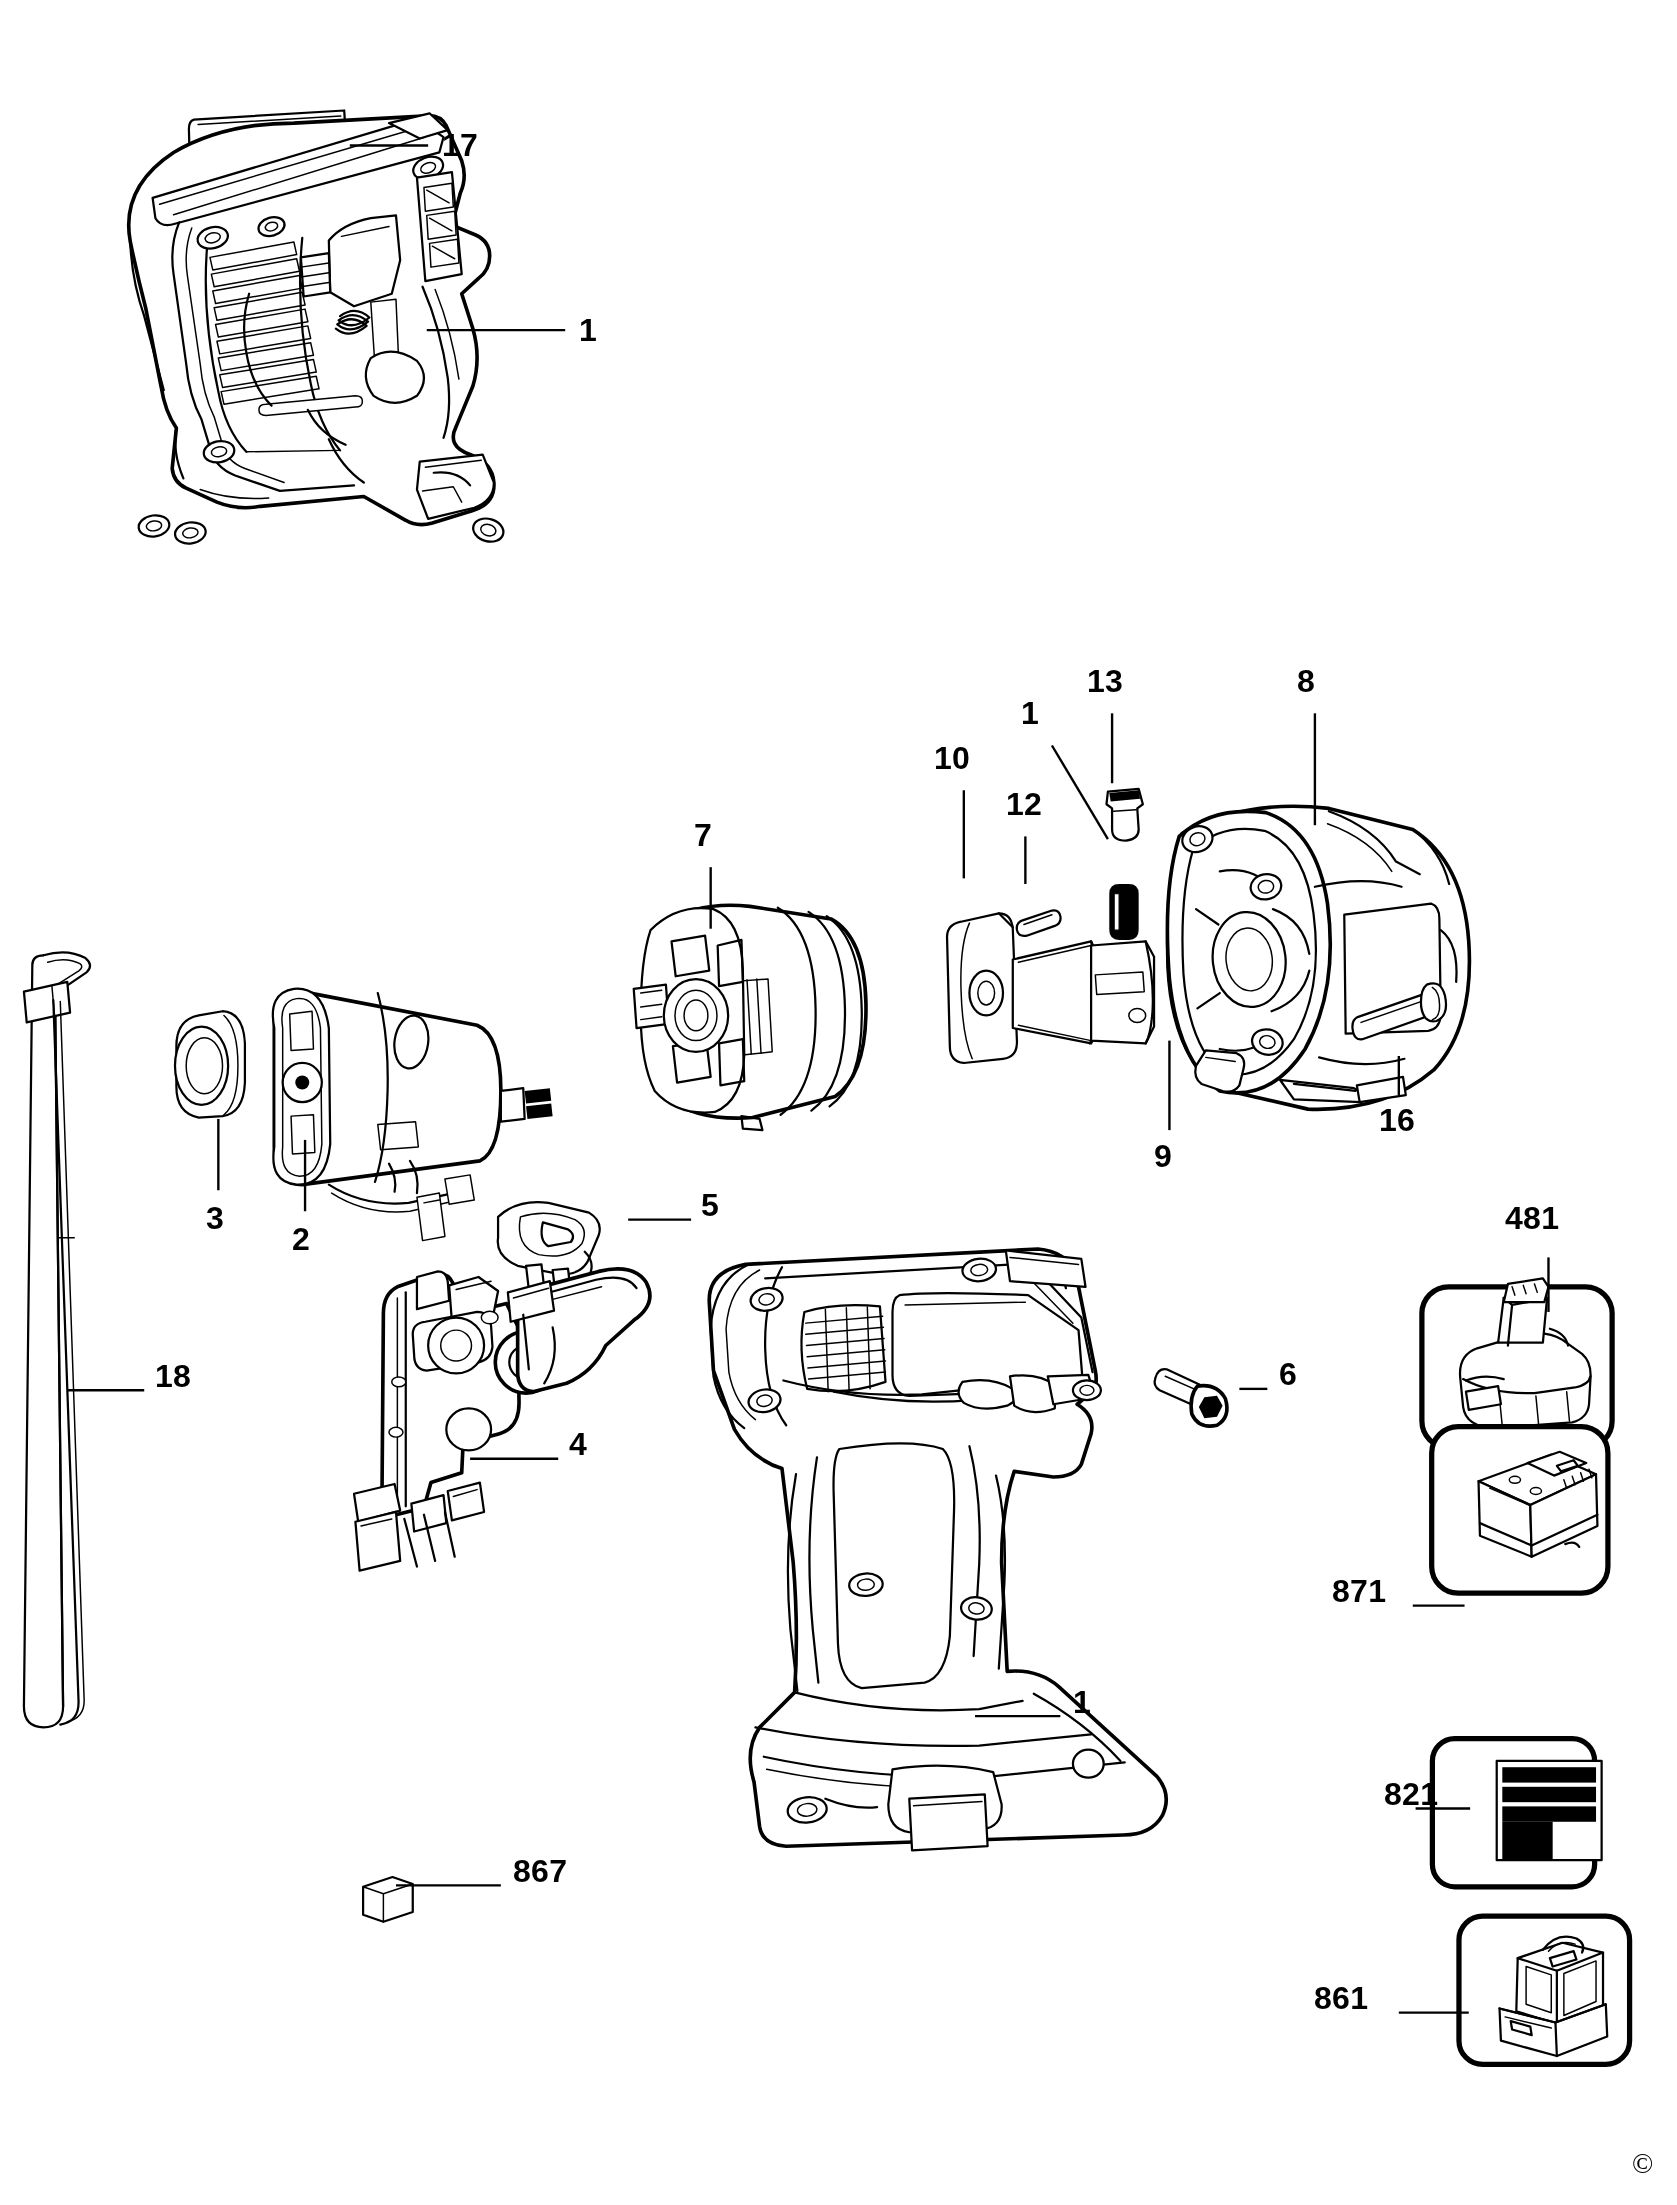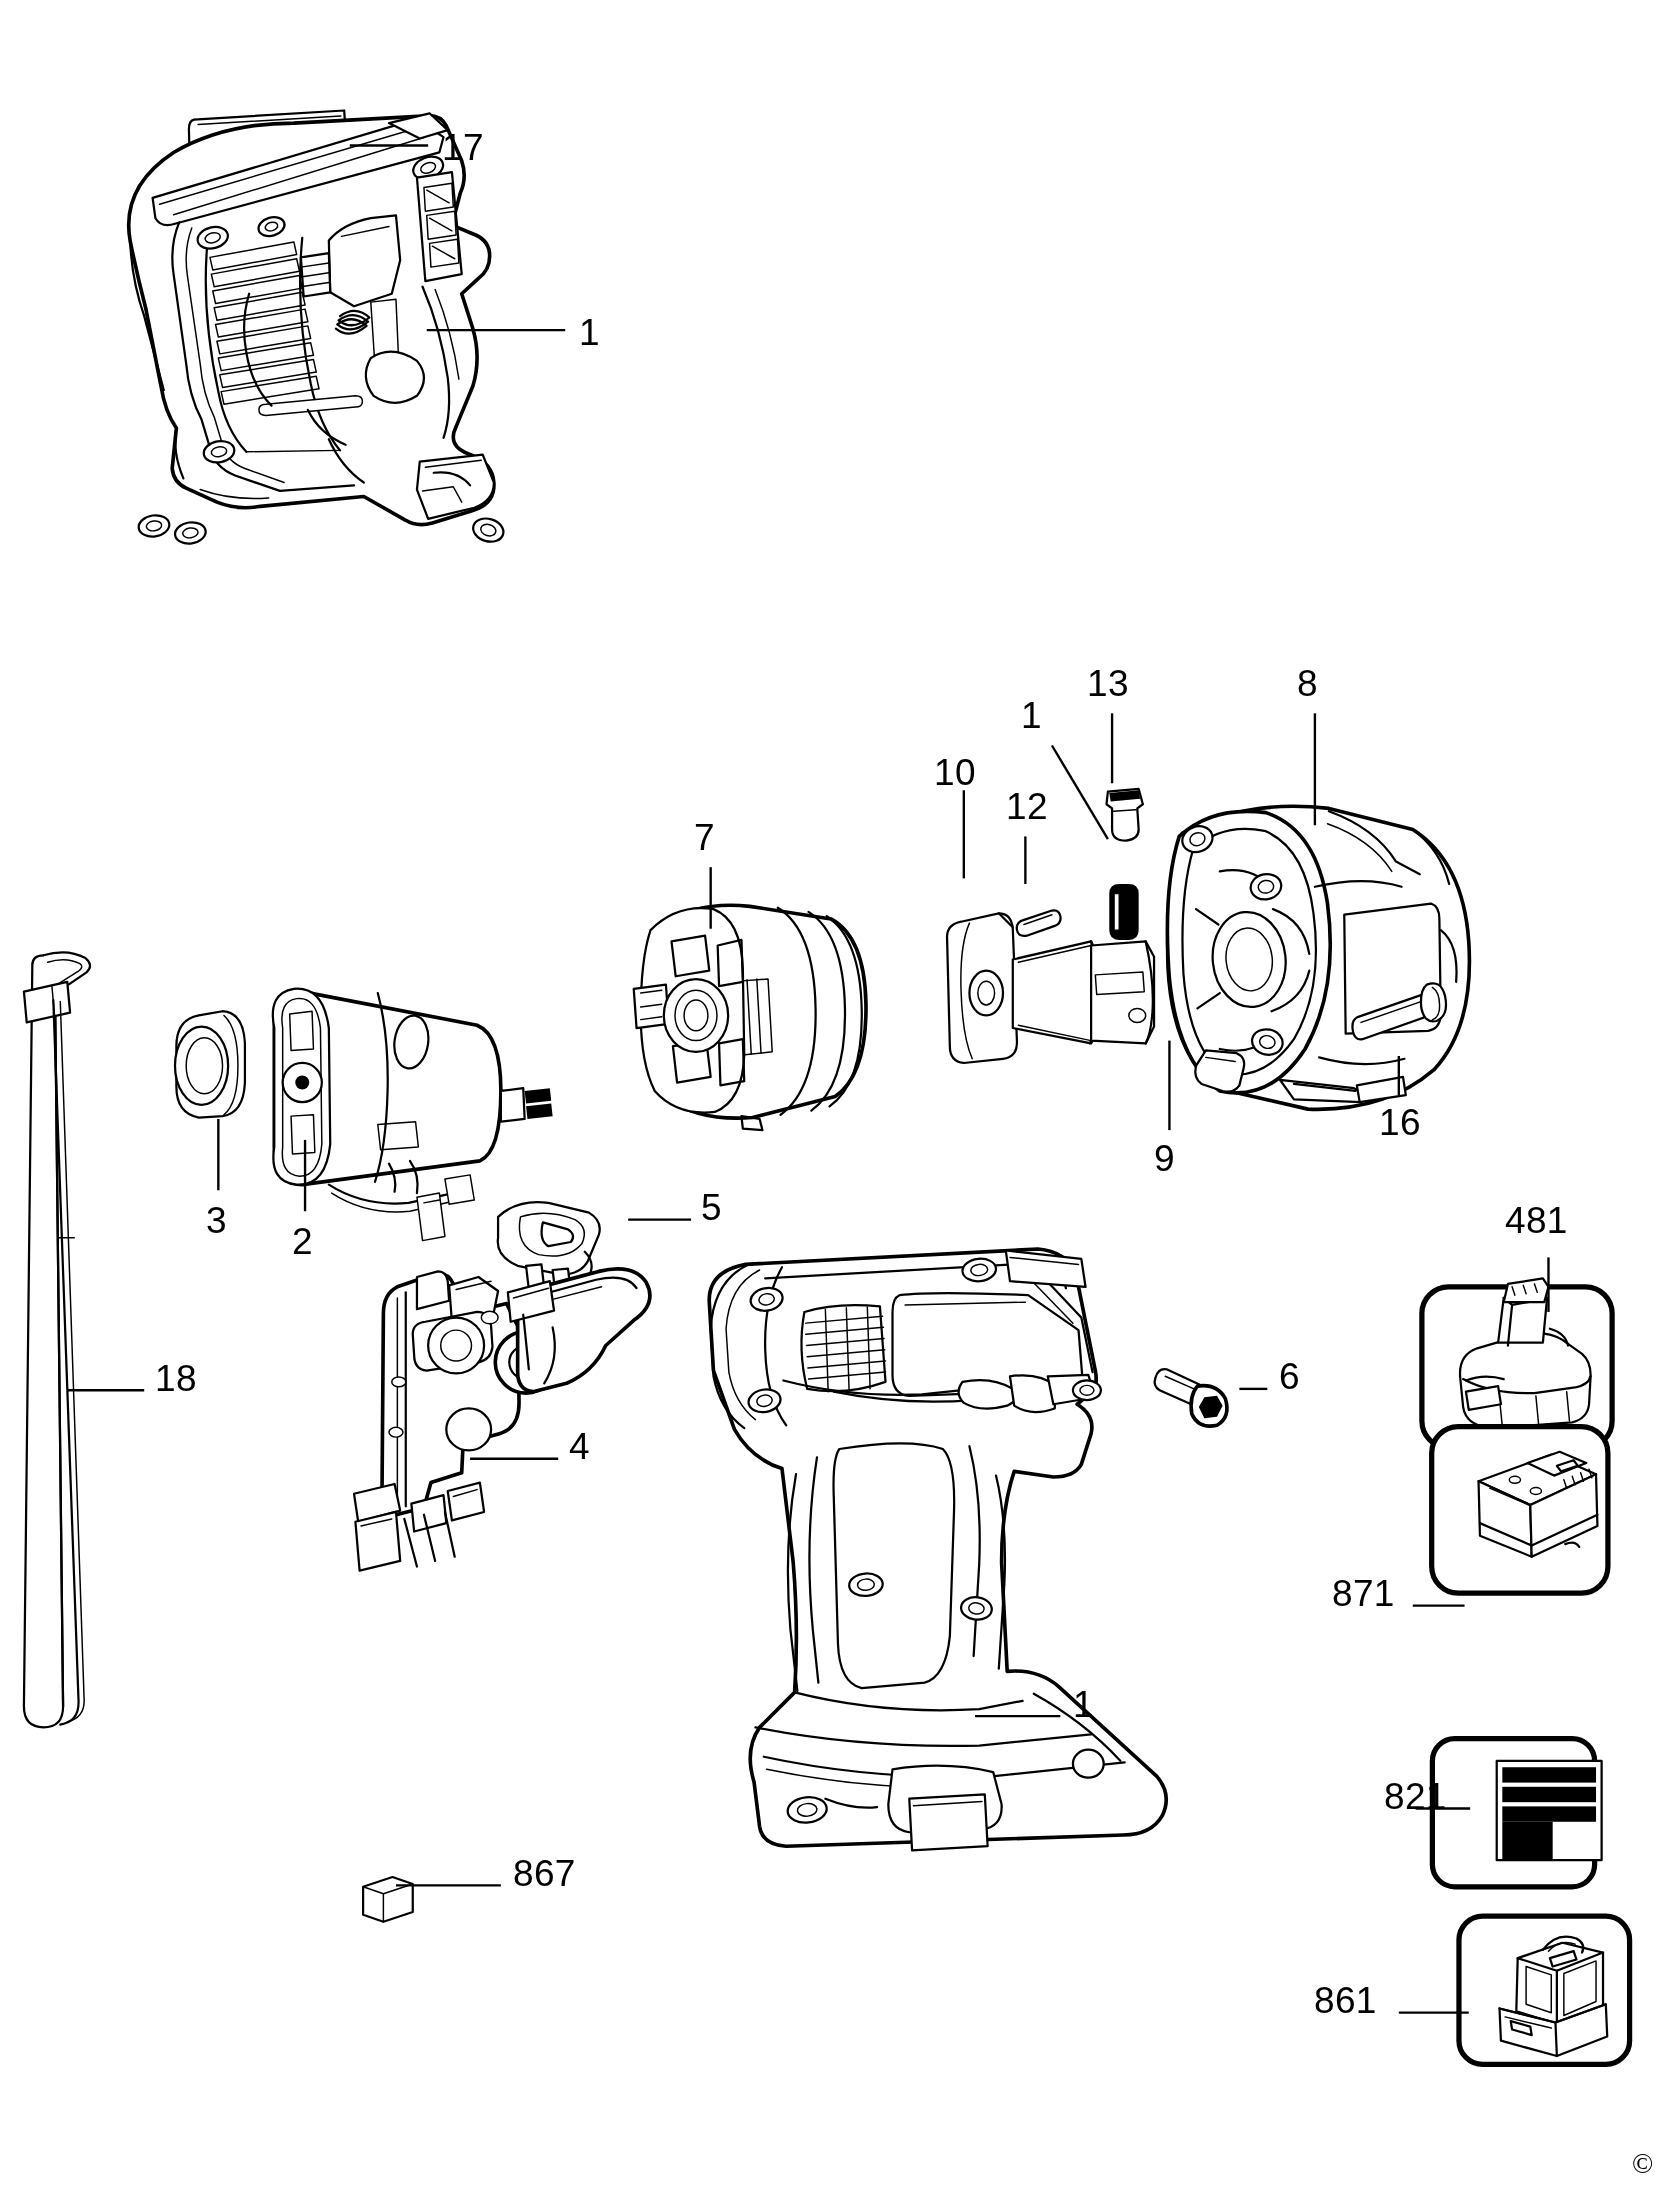--- a/index.html
+++ b/index.html
@@ -22,22 +22,22 @@
   #diagram {
     position: absolute;
     left: 0;
     top: 0;
     width: 1678px;
     height: 2205px;
   }
   .callout-label {
     position: absolute;
     font-family: "Liberation Sans", sans-serif;
-    font-weight: normal;
-    font-size: 37px;
+    font-weight: bold;
+    font-size: 32px;
     color: #000000;
     line-height: 1;
     white-space: nowrap;
     letter-spacing: 0.3px;
   }
   .copyright-mark {
     position: absolute;
     font-family: "Liberation Serif", serif;
     font-size: 28px;
     color: #000000;
@@ -764,21 +764,21 @@
   <div class="callout-label" style="left:442px; top:129px;">17</div>
 
   <div class="callout-label" style="left:579px; top:314px;">1</div>
 
   <div class="callout-label" style="left:1087px; top:665px;">13</div>
 
   <div class="callout-label" style="left:1297px; top:665px;">8</div>
 
   <div class="callout-label" style="left:1021px; top:697px;">1</div>
 
-  <div class="callout-label" style="left:934px; top:742px;margin-top:12px;">10</div>
+  <div class="callout-label" style="left:934px; top:742px;">10</div>
 
   <div class="callout-label" style="left:1006px; top:788px;">12</div>
 
   <div class="callout-label" style="left:694px; top:819px;">7</div>
 
   <div class="callout-label" style="left:1379px; top:1104px;">16</div>
 
   <div class="callout-label" style="left:1154px; top:1140px;">9</div>
 
   <div class="callout-label" style="left:206px; top:1202px;">3</div>

